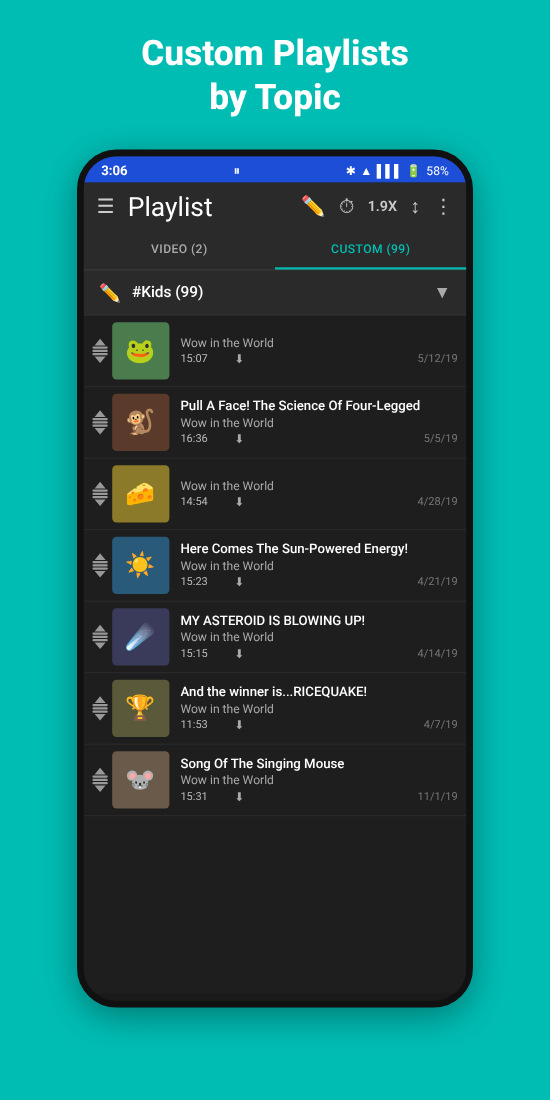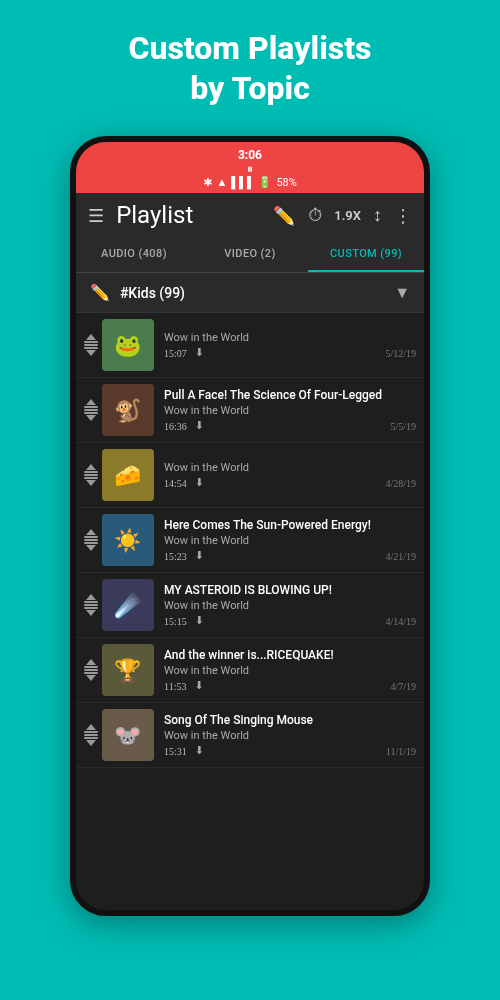--- a/index.html
+++ b/index.html
@@ -30,28 +30,27 @@
       border-radius: 36px;
       overflow: hidden;
       border: 6px solid #111;
       box-shadow: 0 8px 32px rgba(0,0,0,0.35);
       position: relative;
       margin-top: 8px;
     }
 
     
     .status-bar {
-      background: #ef4444;
-      display: flex;
-      align-items: center;
+      background: #1d4ed8;
+      display: flex;
+      align-items: flex-end;
       justify-content: space-between;
       padding: 6px 16px 4px;
       font-size: 11px;
       color: white;
-      flex-direction: column;
     }
     .status-left { font-weight: bold; font-size: 12px; }
     .status-icons { display: flex; align-items: center; gap: 4px; font-size: 11px; }
 
     
     .top-bar {
       background: #2a2a2a;
       display: flex;
       align-items: center;
       padding: 8px 12px;
@@ -185,23 +184,22 @@
       text-overflow: ellipsis;
       margin-bottom: 2px;
     }
     .item-sub {
       color: #aaa;
       font-size: 11px;
       margin-bottom: 2px;
     }
     .item-meta {
       display: flex;
-      align-items: flex-end;
-      gap: 8px;
-      font-family: Liberation Serif, serif;
+      align-items: center;
+      gap: 24px;
     }
     .item-duration {
       color: #bbb;
       font-size: 10px;
     }
     .item-download {
       color: #aaa;
       font-size: 11px;
     }
     .item-date {
@@ -245,23 +243,20 @@
     <span class="top-bar-title">Playlist</span>
     <span class="top-bar-icon">✏️</span>
     <span class="top-bar-icon">⏱</span>
     <span class="top-bar-speed">1.9X</span>
     <span class="top-bar-icon">↕</span>
     <span class="top-bar-icon">⋮</span>
   </div>
 
   <div class="tabs">
     <div class="tab">
-      <span>AUDIO (408)</span>
-    </div>
-    <div class="tab">
       <span>VIDEO (2)</span>
     </div>
     <div class="tab active">
       <span>CUSTOM (99)</span>
     </div>
   </div>
 
   <div class="playlist-header">
     <span class="playlist-header-icon">✏️</span>
     <span class="playlist-header-name">#Kids (99)</span>

